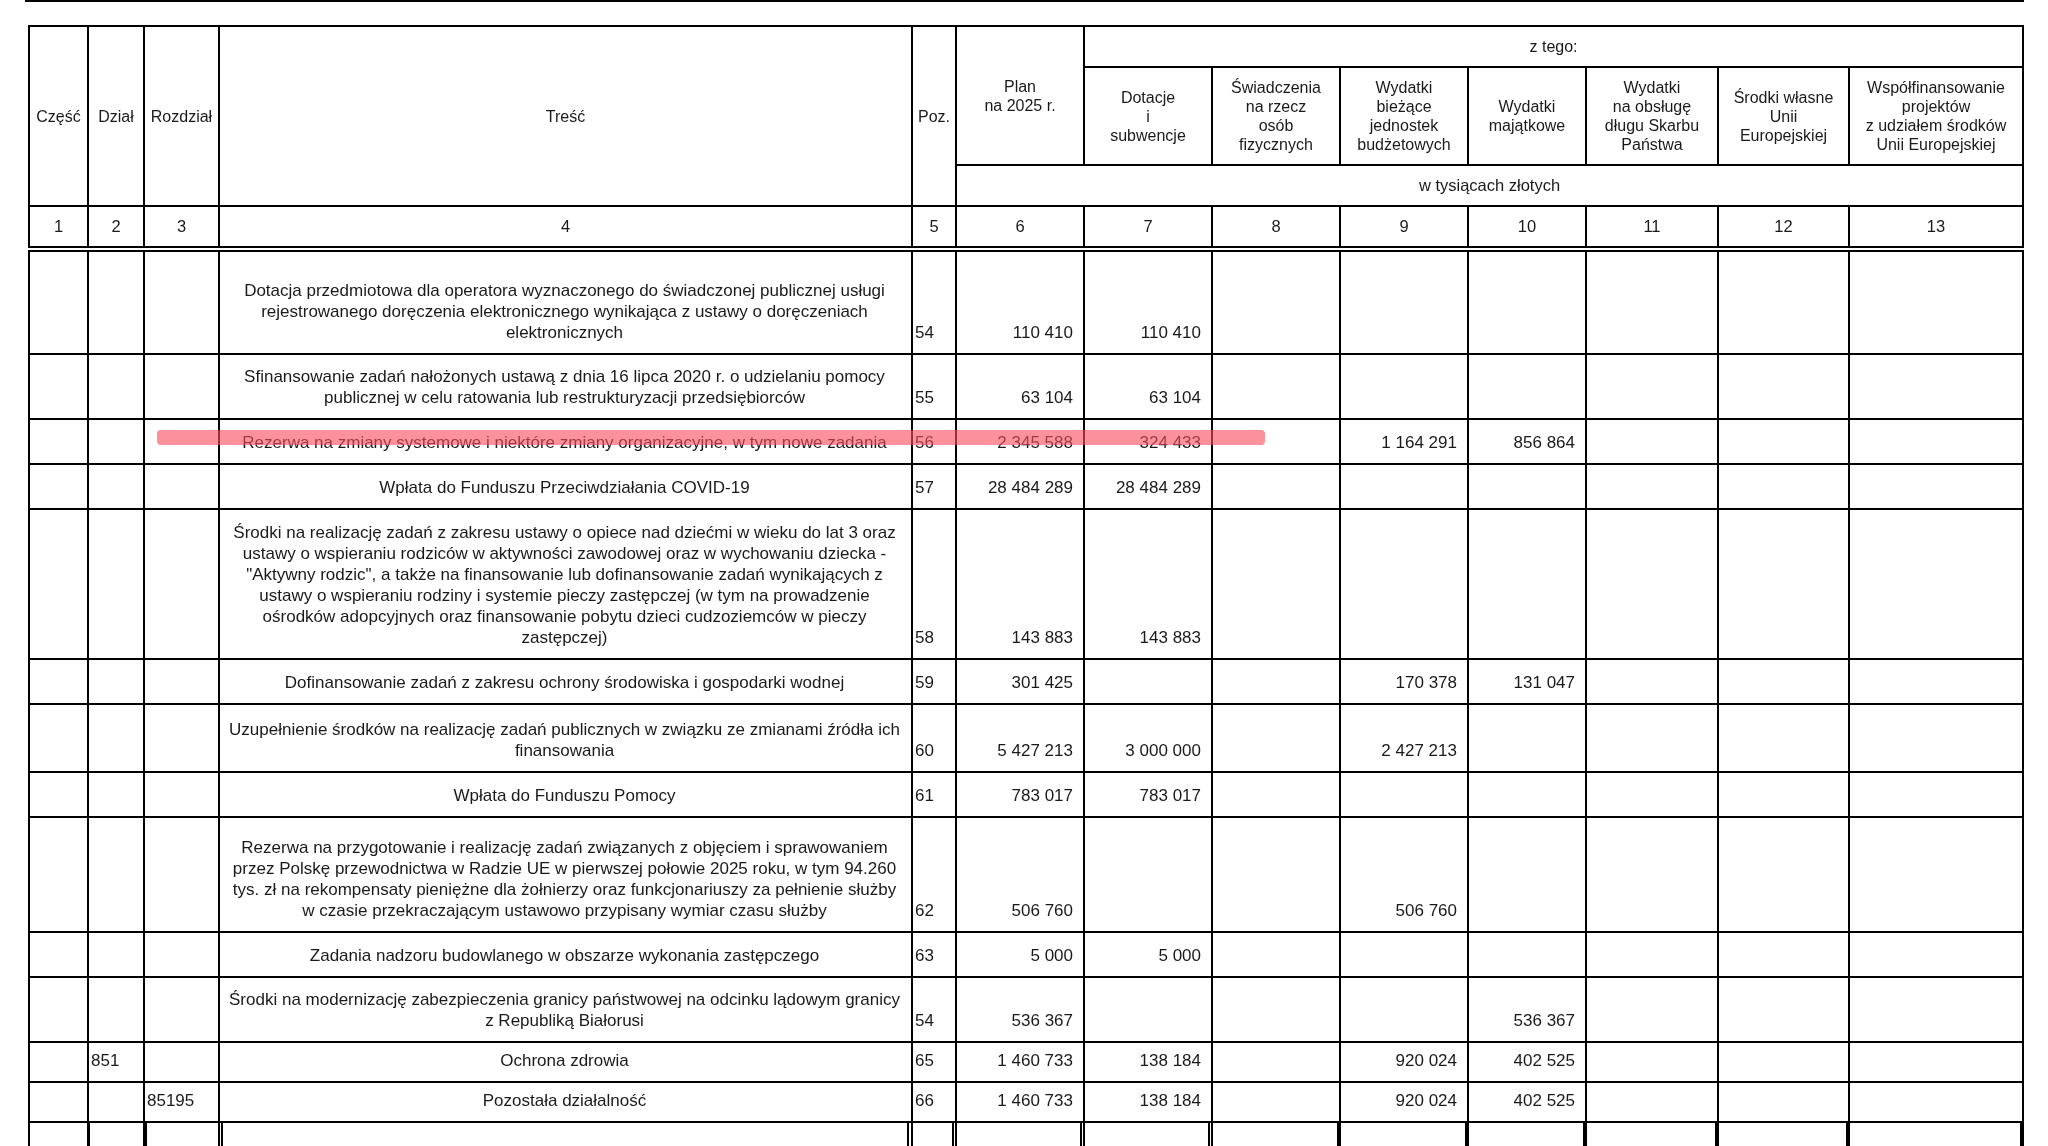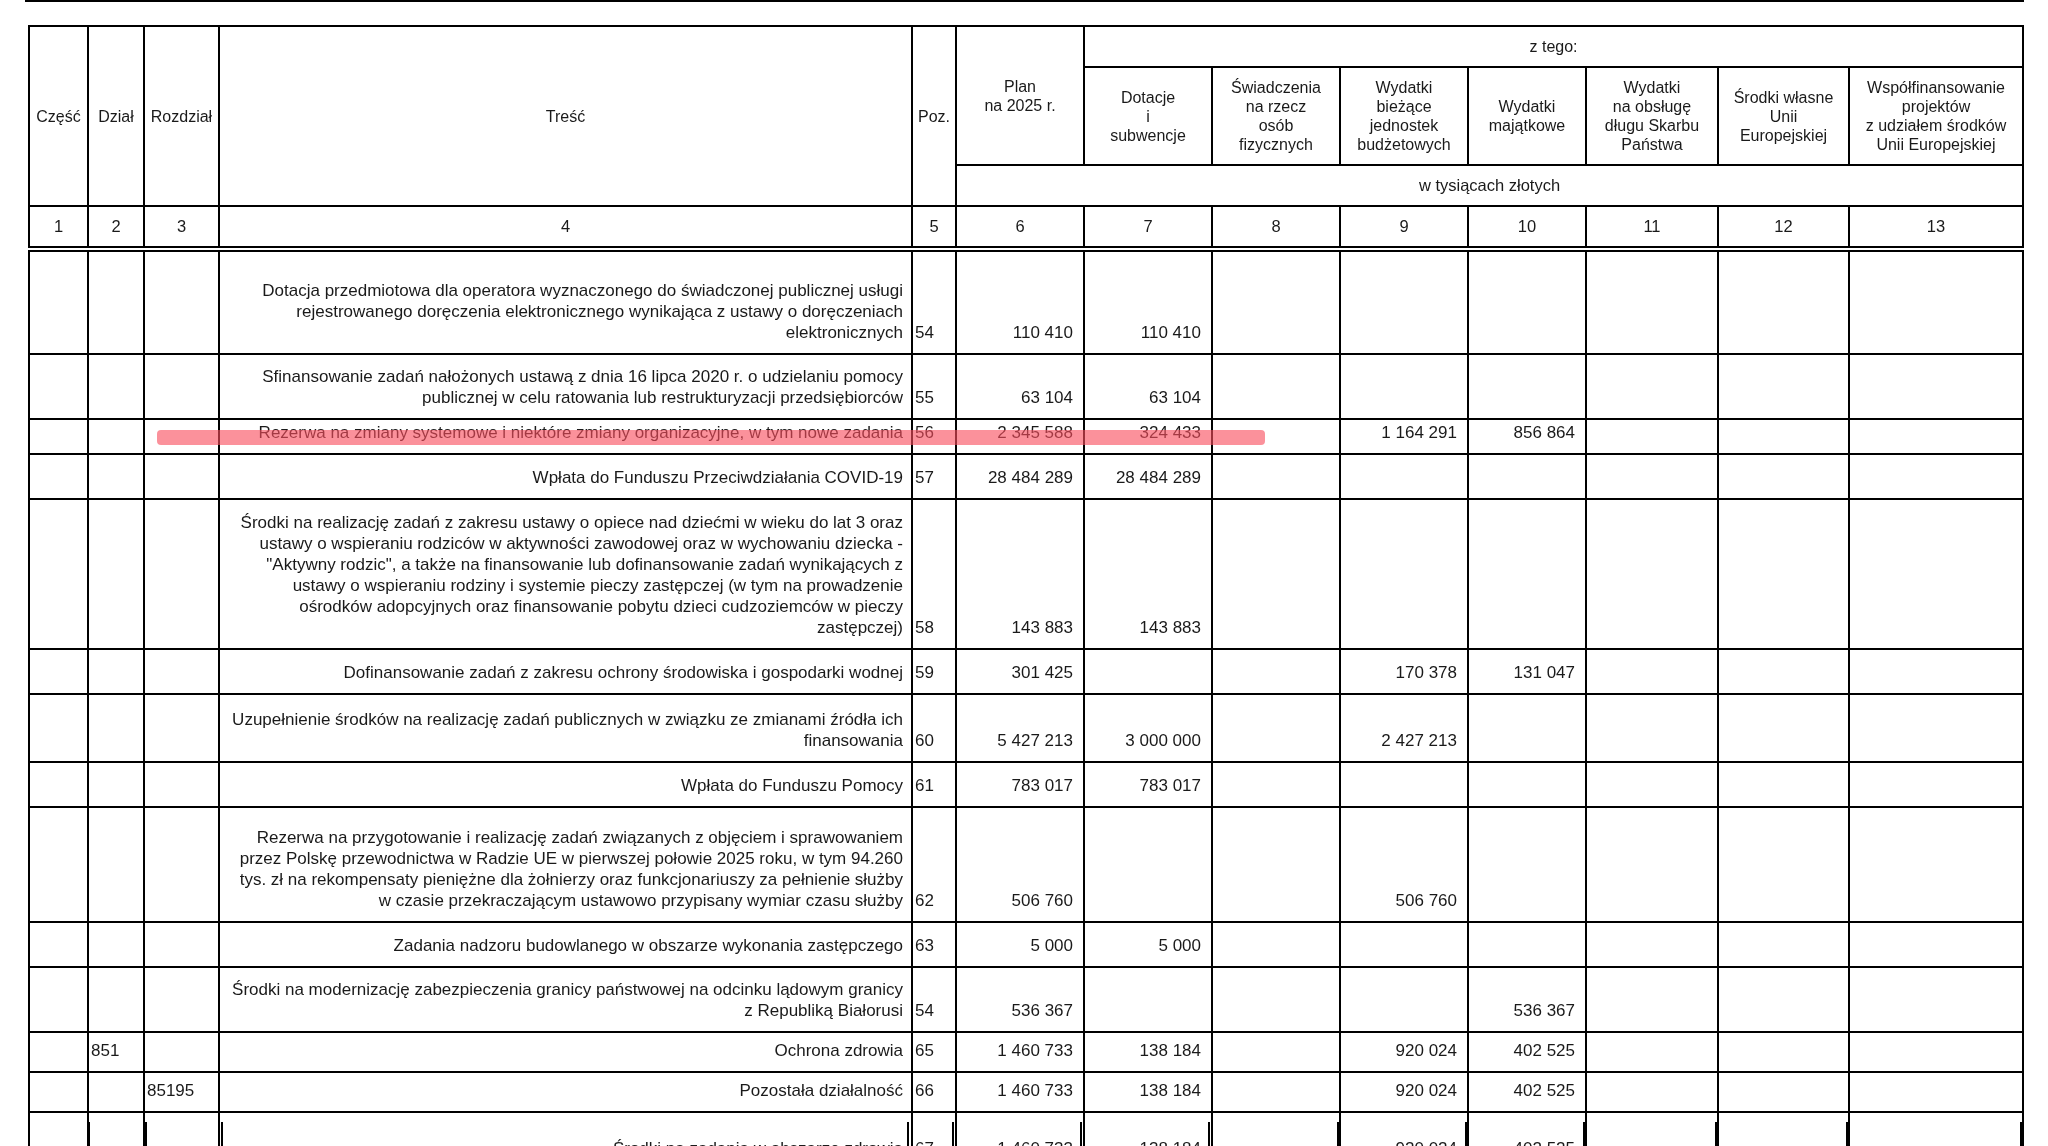--- a/index.html
+++ b/index.html
@@ -41,21 +41,21 @@
   tr.h-nums{height:28px;}
   tr.h-nums th{border-bottom:6px double #000;font-size:16.5px;}
 
   tbody td{
     border-top:none;border-bottom:none;
     vertical-align:bottom;
     line-height:21px;
     font-size:17px;
   }
   tbody tr:last-child td{border-bottom:6px double #000;}
-  td.c-text{text-align:right;padding:0 8px 10px 6px;}
+  td.c-text{text-align:center;padding:0 8px 10px 6px;}
   td.c-num{text-align:right;padding:0 10px 10px 2px;}
   td.c-center{text-align:left;padding:0 2px 10px 2px;}
 
   
   .hl{
     position:absolute;left:157px;top:430px;width:1108px;height:15px;
     background:rgba(249,78,94,0.62);
     border-radius:4px;
     z-index:5;
   }
@@ -170,21 +170,21 @@
           <td class="c-center">55</td>
           <td class="c-num">63 104</td>
           <td class="c-num">63 104</td>
           <td class="c-num"></td>
           <td class="c-num"></td>
           <td class="c-num"></td>
           <td class="c-num"></td>
           <td class="c-num"></td>
           <td class="c-num"></td>
         </tr>
-        <tr style="height: 35px;">
+        <tr style="height: 45px;">
           <td class="c-center"></td>
           <td class="c-center"></td>
           <td class="c-center"></td>
           <td class="c-text">Rezerwa na zmiany systemowe i niektóre zmiany organizacyjne, w tym nowe zadania</td>
           <td class="c-center">56</td>
           <td class="c-num">2 345 588</td>
           <td class="c-num">324 433</td>
           <td class="c-num"></td>
           <td class="c-num">1 164 291</td>
           <td class="c-num">856 864</td>

